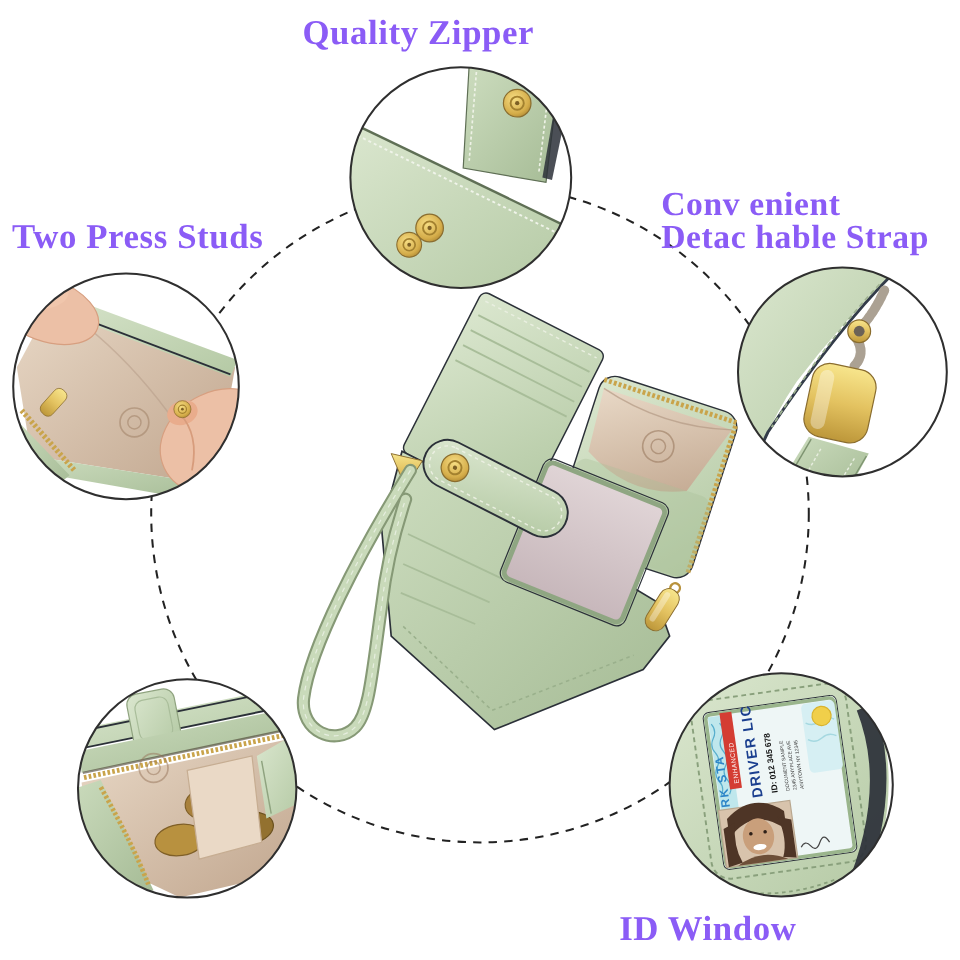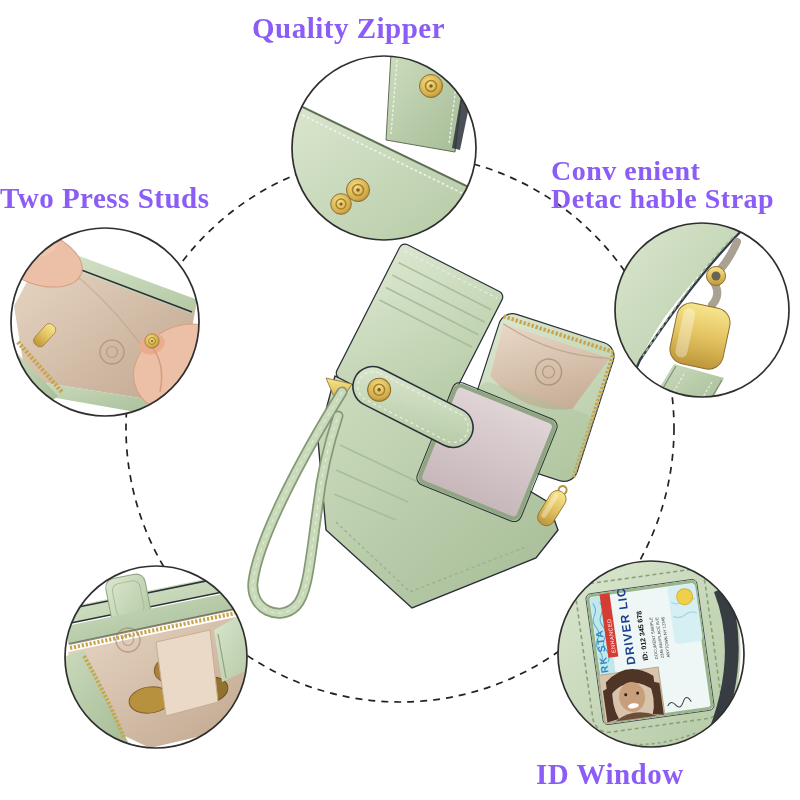--- a/index.html
+++ b/index.html
@@ -273,27 +273,27 @@
       <path d="M598,740 Q650,752 698,732" fill="none" stroke="#89a07c" stroke-width="1.5" stroke-dasharray="3 3"></path>
     </g>
     <circle cx="651" cy="654" r="93" fill="none" stroke="#2f2f2f" stroke-width="1.7"></circle>
   </g>
 </svg>
 
   <div class="label" style="left:252px;top:12px;width:280px;">
     <span class="ln">Quality Zipper</span>
   </div>
 
-  <div class="label" style="left:0px;top:182px;width:212px;">
+  <div class="label" style="left:0px;top:182px;width:212px;padding-left:10px;">
     <span class="ln">Two Press Studs</span>
   </div>
 
   <div class="label label-right" style="left:551px;top:157px;width:260px;">
     <div class="ln">Conv enient</div>
     <div class="ln">Detac hable Strap</div>
   </div>
 
 
-  <div class="label" style="left:536px;top:758px;width:240px;font-family:Liberation Serif, serif;">
+  <div class="label" style="left:516px;top:758px;width:240px;font-family:Liberation Serif, serif;">
     <span class="ln">ID Window</span>
   </div>
 
 </div>
 
 </body></html>

